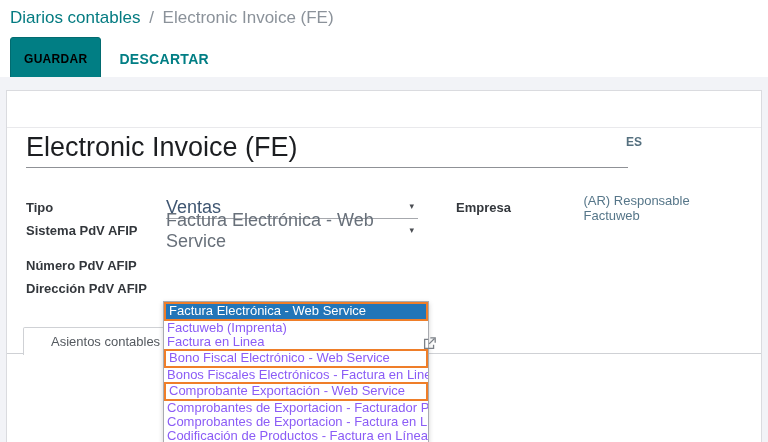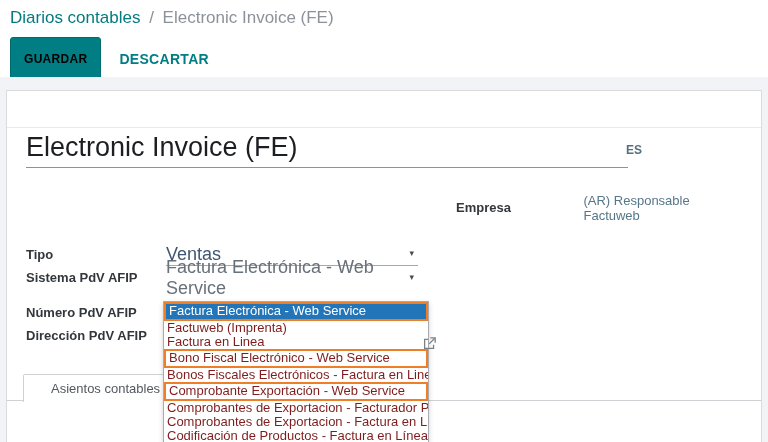--- a/index.html
+++ b/index.html
@@ -49,25 +49,25 @@
     font-size: 12px; font-weight: bold; color: #33373c;
   }
   .title-row { position: relative; margin-top: 3px; width: 602px; }
   .title-input {
     width: 602px; border: none; border-bottom: 1px solid #8f9196; outline: none;
     font-size: 27px; color: #1c1e21; padding: 1px 0 4px 0; background: transparent;
     font-family: "Liberation Sans", sans-serif;
   }
   .lang-badge {
     position: absolute; right: -14px; top: 4px;
-    font-size: 12px; font-weight: bold; color: #55707f; cursor: pointer; margin-top: 8px;
+    font-size: 12px; font-weight: bold; color: #55707f; cursor: pointer;
   }
 
   .fields-grid { margin-top: 28px; display: flex; }
-  .col-left { width: 430px; margin-top: 47px; }
+  .col-left { width: 430px; }
   .col-right { flex: 1; }
   .field-row { display: flex; align-items: center; height: 23px; }
   .field-row.gap-top { margin-top: 12px; }
   .f-label { width: 140px; font-size: 13px; font-weight: bold; color: #33373c; }
   .col-right .f-label { width: 138px; }
   .f-widget { position: relative; width: 252px; height: 100%; display: flex; align-items: center; }
   .select-like { border-bottom: 1px solid #a6a8ad; cursor: pointer; }
   .select-like .sel-value { font-size: 18px; color: #3f5672; }
   .select-like.muted .sel-value { color: #68707a; }
   .select-like.no-line { border-bottom: none; }
@@ -100,21 +100,21 @@
   .notebook-page { height: 40px; background: #ffffff; }
 
   
   .sel-dropdown {
     position: absolute; left: 163px; top: 301px; width: 266px; z-index: 30;
     background: #ffffff; border: 1px solid #a9abb0;
     box-shadow: 0 2px 5px rgba(0,0,0,.18);
   }
   .opt {
     font-size: 13px; line-height: 13px; height: 14px; padding: 0 3px;
-    color: #7f1d1d; white-space: nowrap; overflow: hidden; cursor: pointer;
+    color: #8b5cf6; white-space: nowrap; overflow: hidden; cursor: pointer;
   }
   .opt.boxed {
     height: 19px; line-height: 14px; padding: 0 3px;
     border: 2px solid #ef7e29;
   }
   .opt.selected { background: #2275b8; color: #ffffff; }
 
   
   .ext-link {
     position: absolute; left: 429px; top: 337px; z-index: 31; cursor: pointer;

